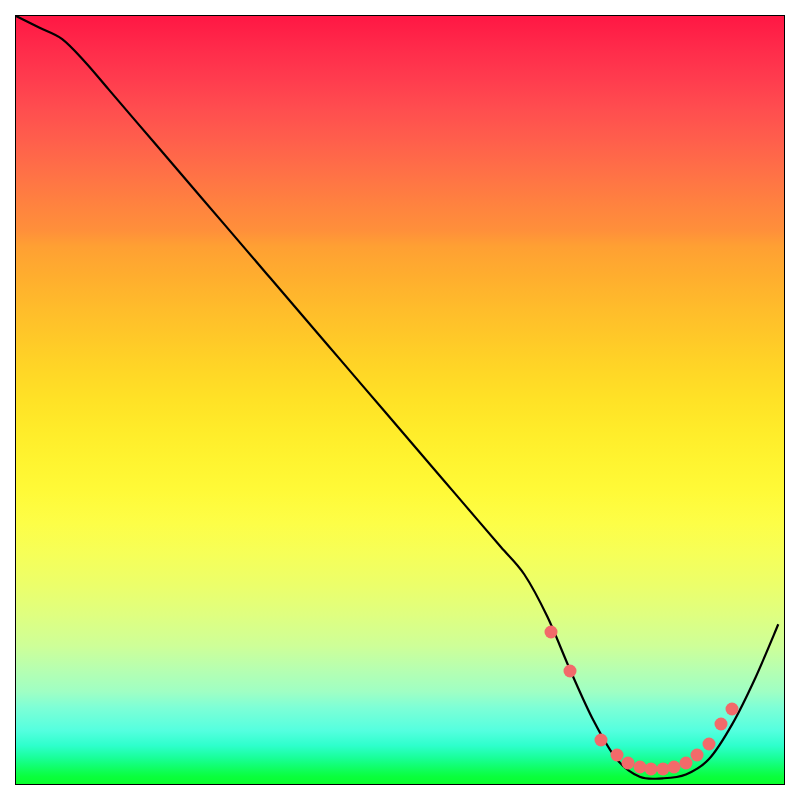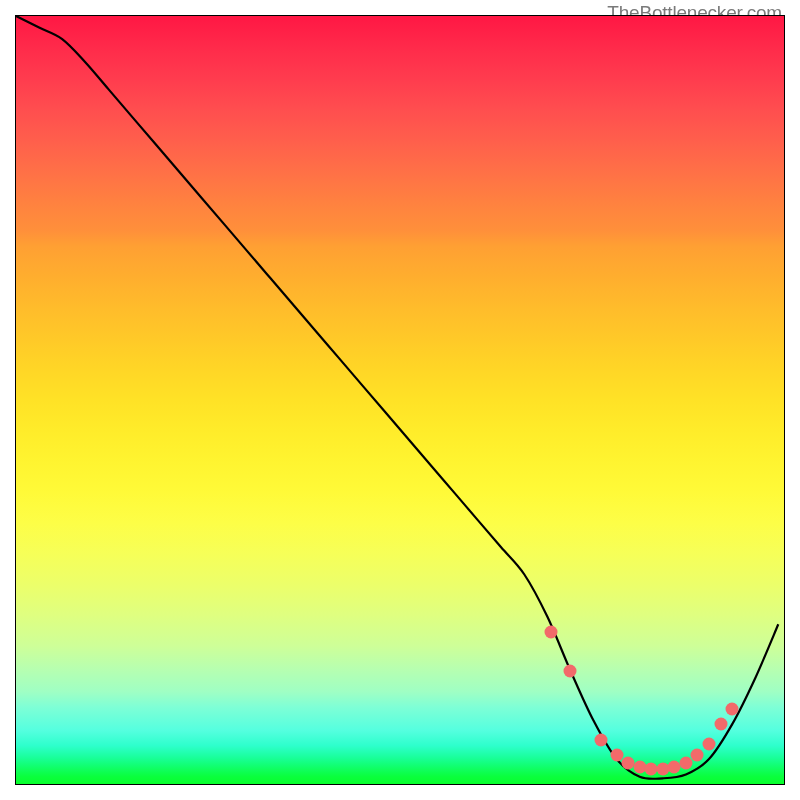--- a/index.html
+++ b/index.html
@@ -77,21 +77,20 @@
     font-size: 19px;
     color: #7a7a7a;
     font-weight: 400;
     letter-spacing: -0.2px;
   }
 </style>
 </head>
 <body>
 
 <div class="chart-container">
-  <div class="watermark">TheBottlenecker.com</div>
   <div class="plot-area">
     <svg class="curve" viewBox="0 0 770 770" preserveAspectRatio="none">
       <path id="curve-path" d="M 0,0 C 3.8499999999999996,1.9249999999999925 15.399999999999999,7.699999999999951 23.099999999999998,11.549999999999955 C 30.799999999999997,15.399999999999958 38.49999999999999,17.325000000000006 46.199999999999996,23.100000000000023 C 53.9,28.87500000000004 61.599999999999994,37.858333333333384 69.3,46.200000000000045 C 77,54.54166666666671 84.69999999999999,64.16666666666664 92.39999999999999,73.14999999999998 C 100.1,82.13333333333331 107.8,91.11666666666667 115.5,100.10000000000002 C 123.2,109.08333333333337 130.9,118.06666666666673 138.6,127.05000000000007 C 146.29999999999998,136.0333333333334 154,145.01666666666668 161.7,154 C 169.39999999999998,162.98333333333332 177.09999999999997,171.96666666666673 184.79999999999998,180.95000000000005 C 192.5,189.93333333333337 200.2,198.91666666666666 207.9,207.89999999999998 C 215.60000000000002,216.8833333333333 223.3,225.8666666666667 231,234.85000000000002 C 238.7,243.83333333333334 246.40000000000003,252.81666666666663 254.10000000000002,261.79999999999995 C 261.8,270.7833333333333 269.5,279.76666666666665 277.2,288.75 C 284.9,297.73333333333335 292.6,306.7166666666667 300.3,315.70000000000005 C 308,324.6833333333334 315.7,333.66666666666663 323.4,342.65 C 331.09999999999997,351.6333333333333 338.8,360.6166666666666 346.5,369.59999999999997 C 354.2,378.5833333333333 361.9,387.56666666666666 369.59999999999997,396.55 C 377.29999999999995,405.53333333333336 385,414.51666666666665 392.7,423.5 C 400.4,432.48333333333335 408.1,441.46666666666664 415.8,450.45 C 423.5,459.43333333333334 431.2,468.41666666666663 438.9,477.4 C 446.59999999999997,486.3833333333333 454.3,495.3666666666667 462,504.35 C 469.7,513.3333333333334 477.40000000000003,522.3166666666666 485.1,531.3 C 492.8,540.2833333333333 500.50000000000006,546.7 508.20000000000005,558.25 C 515.9000000000001,569.8 523.5999999999999,584.5583333333334 531.3,600.6 C 539,616.6416666666667 546.6999999999999,637.175 554.4,654.5 C 562.1,671.825 569.8,689.7916666666666 577.5,704.55 C 585.2,719.3083333333333 592.9,733.6816666666666 600.6,743.05 C 608.3000000000001,752.4183333333333 616,757.5516666666666 623.7,760.76 C 631.4000000000001,763.9683333333334 639.0999999999999,762.685 646.8,762.3 C 654.5,761.915 662.1999999999999,761.6583333333334 669.9,758.45 C 677.6,755.2416666666667 685.3,751.3916666666667 693,743.05 C 700.7,734.7083333333333 708.4000000000001,721.875 716.1,708.4 C 723.8,694.925 731.5,678.8833333333334 739.1999999999999,662.2 C 746.8999999999999,645.5166666666667 758.4499999999999,617.2833333333333 762.3,608.3 " fill="none" stroke="#000" stroke-width="2.2"></path>
     </svg>
     <div id="dots-layer">
         <div class="dot" style="left: 535.15px; top: 616px;"></div>
         <div class="dot" style="left: 554.4px; top: 654.5px;"></div>
         <div class="dot" style="left: 585.2px; top: 723.8px;"></div>
         <div class="dot" style="left: 600.6px; top: 739.2px;"></div>
         <div class="dot" style="left: 612.15px; top: 746.9px;"></div>

